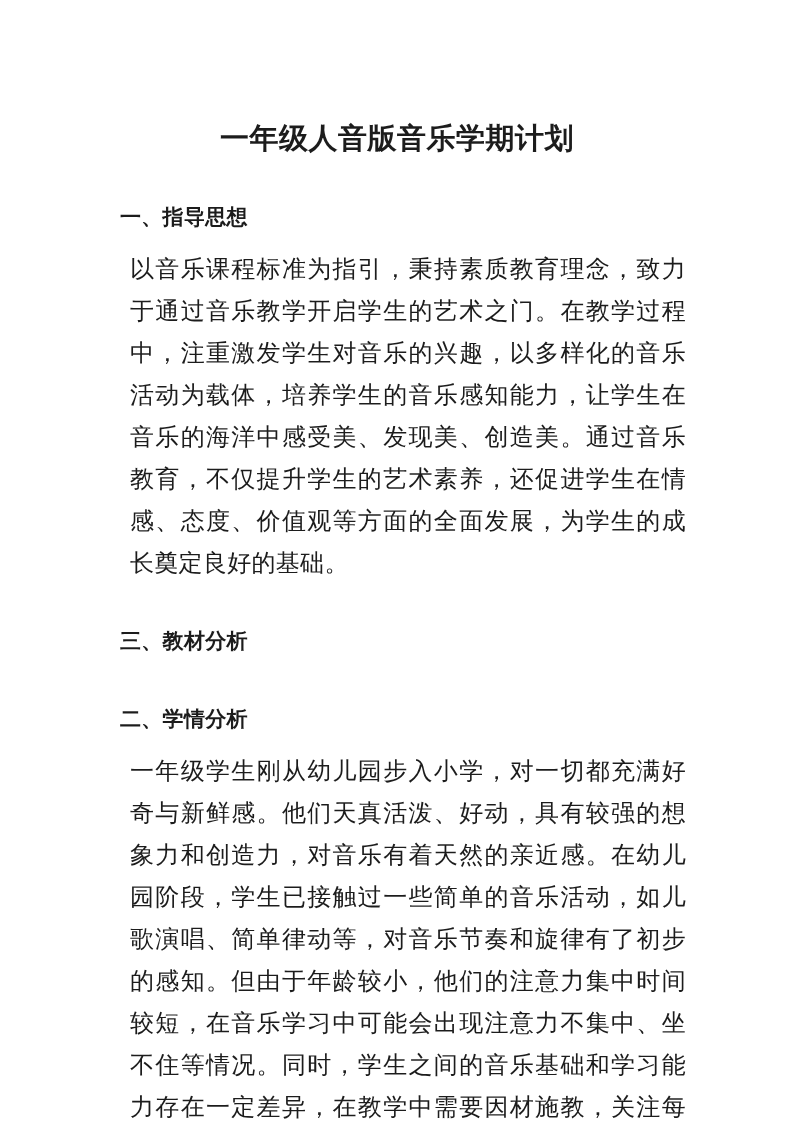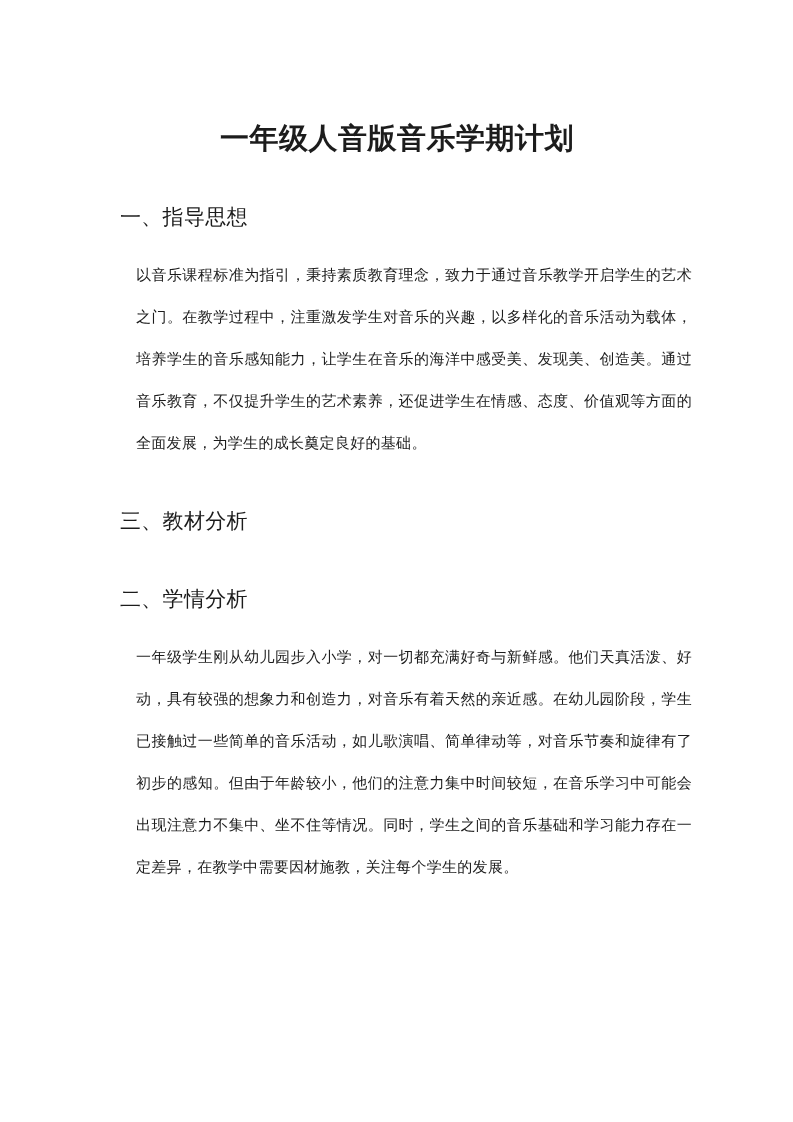--- a/index.html
+++ b/index.html
@@ -29,27 +29,27 @@
     font-weight: bold;
     text-align: center;
     letter-spacing: 0.5px;
     white-space: nowrap;
   }
   .sec-heading {
     margin: 36px 0 0 0;
     width: 554px;
     font-size: 21px;
     line-height: 42px;
-    font-weight: normal;
+    font-weight: bold;
     letter-spacing: 0.3px;
   }
   .body-text {
-    margin: 16px;
+    margin: 10px;
     width: 556px;
-    font-size: 15px;
+    font-size: 24px;
     line-height: 42px;
     letter-spacing: 0.3px;
     text-align: justify;
     word-break: break-all;
   }
   section { margin: 0; padding: 0; }
 </style>
 </head>
 <body>
 

